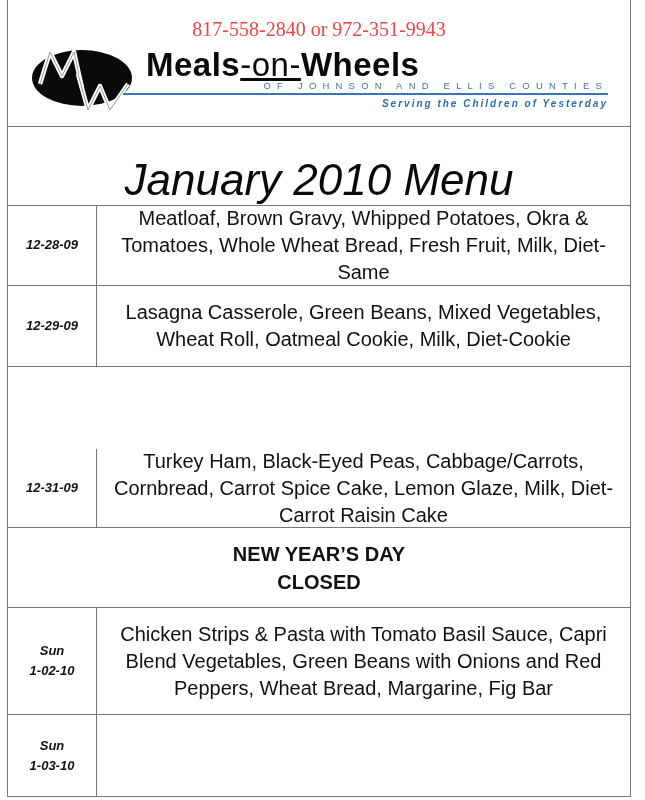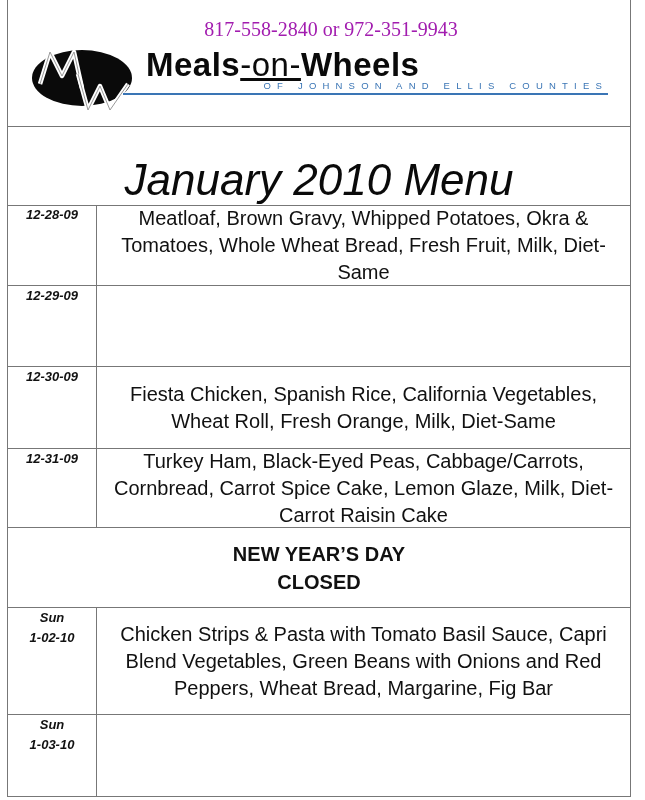--- a/index.html
+++ b/index.html
@@ -1,72 +1,68 @@
 <!DOCTYPE html>
 <html><head>
 <meta charset="utf-8">
 <style>
   html, body { margin:0; padding:0; background:#ffffff; }
   body { width:645px; height:800px; position:relative; overflow:hidden; font-family:"Liberation Sans", sans-serif; color:#111; }
   .frame { position:absolute; left:7px; top:0px; width:624px; height:797px; border:1px solid #777; border-top:none; box-sizing:border-box; }
   .header { position:absolute; left:0; top:0; width:622px; height:126px; border-bottom:1px solid #777; }
-  .phone { position:absolute; left:12px; width:622px; top:18px; text-align:center; font-family:"Liberation Serif", serif; font-size:20px; color:#a21caf; }
+  .phone { position:absolute; left:0; width:622px; top:18px; text-align:center; font-family:"Liberation Serif", serif; font-size:20px; color:#ef4444; }
   .logo-oval { position:absolute; left:24px; top:50px; width:100px; height:56px; background:#0a0a0a; border-radius:50%; }
   .logo-mw { position:absolute; left:24px; top:44px; width:110px; height:72px; }
   .brand { position:absolute; left:138px; top:46px; font-size:33px; font-weight:bold; letter-spacing:0.5px; color:#0a0a0a; }
   .brand .light { font-weight:normal;text-decoration:underline; }
   .counties { position:absolute; left:200px; top:80px; width:400px; text-align:right; font-size:9.5px; letter-spacing:6.2px; color:#3a75b5; }
   .rule { position:absolute; left:115px; top:93px; width:485px; height:2px; background:#3a75b5; }
   .tagline { position:absolute; left:300px; top:98px; width:300px; text-align:right; font-size:10px; font-weight:bold; font-style:italic; letter-spacing:2px; color:#2a6cb0; }
   .title-row { position:absolute; left:0; top:126px; width:622px; height:79px; border-bottom:1px solid #777; display:flex; align-items:flex-end; justify-content:center; }
   .title { font-size:44px; font-style:italic; color:#0a0a0a; }
   .row { position:absolute; left:0; width:622px; border-bottom:1px solid #777; display:flex; box-sizing:border-box; }
   .row:last-child { border-bottom:none; }
-  .date { width:89px; border-right:1px solid #777; display:flex; flex-direction:column; align-items:center; font-size:13px; font-weight:bold; font-style:italic; color:#111; text-align:center; line-height:20px; box-sizing:border-box; }
+  .date { width:89px; border-right:1px solid #777; display:flex; flex-direction:column; align-items:center; justify-content:center; font-size:13px; font-weight:bold; font-style:italic; color:#111; text-align:center; line-height:20px; box-sizing:border-box; }
   .menu { flex:1; display:flex; align-items:center; justify-content:center; text-align:center; font-size:20px; line-height:27px; padding:0 4px; color:#111; }
   .menu.closed { font-weight:bold; font-size:20px; line-height:28px; flex-direction:column; }
 </style>
 </head>
 <body>
 
 <div class="frame">
   <div class="header">
     <div class="phone">817-558-2840 or 972-351-9943</div>
     <div class="logo-oval"></div>
     <svg class="logo-mw" viewBox="0 0 110 72">
       <polyline points="8,40 18,8 30,32 42,8 50,44" fill="none" stroke="#fff" stroke-width="4.5" stroke-linejoin="round"></polyline>
       <polyline points="8,40 18,8 30,32 42,8 50,44" fill="none" stroke="#999" stroke-width="1" stroke-linejoin="round"></polyline>
       <polyline points="46,30 56,66 68,42 78,66 96,40" fill="none" stroke="#fff" stroke-width="4.5" stroke-linejoin="round"></polyline>
       <polyline points="46,30 56,66 68,42 78,66 96,40" fill="none" stroke="#999" stroke-width="1" stroke-linejoin="round"></polyline>
     </svg>
     <div class="brand"><span>Meals</span><span class="light">-on-</span><span>Wheels</span></div>
     <div class="counties">OF JOHNSON AND ELLIS COUNTIES</div>
     <div class="rule"></div>
+    <div class="tagline">Serving the Children of Yesterday</div>
   </div>
 
   <div class="title-row">
     <div class="title">January 2010 Menu</div>
   </div>
 
   <div class="row" style="top:205px;height:81px;">
     <div class="date">
         <span>12-28-09</span>
       </div>
     <div class="menu">Meatloaf, Brown Gravy, Whipped Potatoes, Okra &amp; Tomatoes, Whole Wheat Bread, Fresh Fruit, Milk, Diet-Same</div>
   </div>
   <div class="row" style="top:286px;height:81px;">
     <div class="date">
         <span>12-29-09</span>
       </div>
-  </div>
-  <div class="row" style="top:367px;height:82px;">
-    <div class="date">
-        <span>12-30-09</span>
-      </div>
-    <div class="menu">Fiesta Chicken, Spanish Rice, California Vegetables, Wheat Roll, Fresh Orange, Milk, Diet-Same</div>
+    <div class="menu">Lasagna Casserole, Green Beans, Mixed Vegetables, Wheat Roll, Oatmeal Cookie, Milk, Diet-Cookie</div>
   </div>
   <div class="row" style="top:449px;height:79px;">
     <div class="date">
         <span>12-31-09</span>
       </div>
     <div class="menu">Turkey Ham, Black-Eyed Peas, Cabbage/Carrots, Cornbread, Carrot Spice Cake, Lemon Glaze, Milk, Diet-Carrot Raisin Cake</div>
   </div>
   <div class="row" style="top:528px;height:80px;">
     <div class="menu closed">
       <span>NEW YEAR’S DAY</span>

